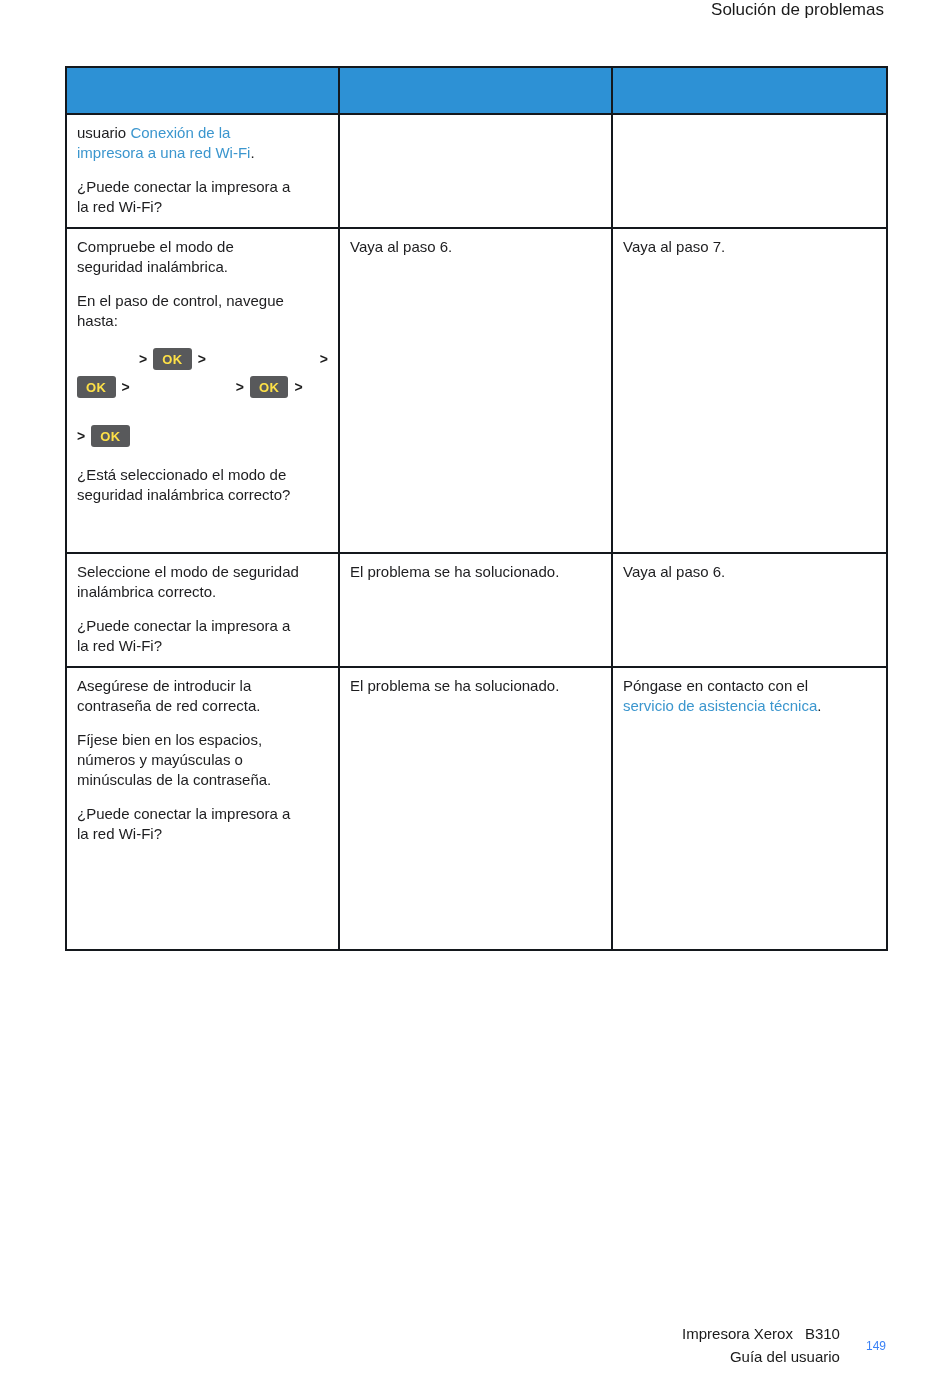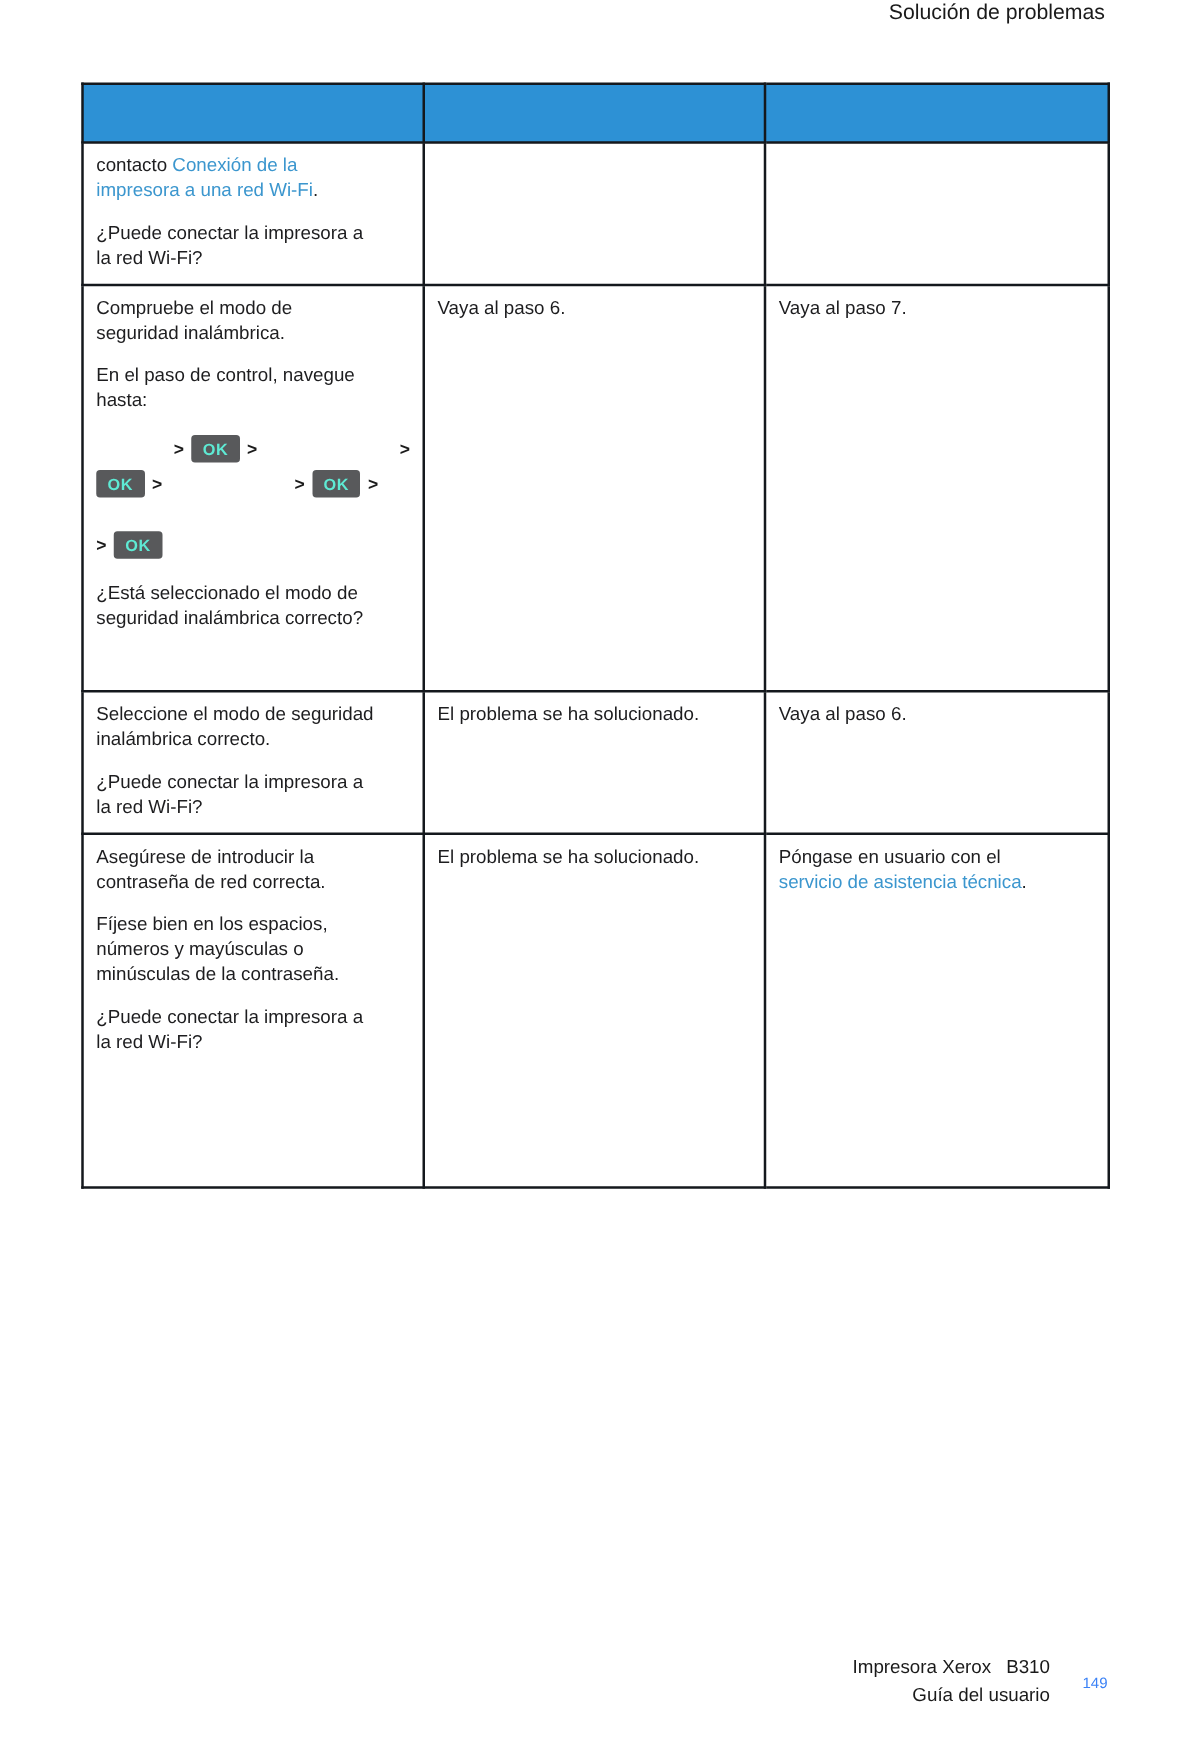--- a/index.html
+++ b/index.html
@@ -95,21 +95,21 @@
     font-size:14px;
     color:#1b1b1b;
     flex:0 0 auto;
   }
   .chev-gap{margin-left:100px;}
   .ok-line3{margin-top:21px;}
   .okbtn{
     display:inline-block;
     flex:0 0 auto;
     background:var(--ok-gray);
-    color:#5eead4;
+    color:#fde047;
     font-weight:700;
     font-size:13px;
     line-height:1;
     padding:5px 9px 4px 9px;
     border-radius:3px;
     letter-spacing:0.5px;
   }
 
   
   .footer{
@@ -151,21 +151,21 @@
       <tr>
         <th></th>
         <th></th>
         <th></th>
       </tr>
     </thead>
     <tbody>
 
       <tr class="row-1">
         <td>
-          <p class="cp"><span>contacto </span><span class="doclink">Conexión de la
+          <p class="cp"><span>usuario </span><span class="doclink">Conexión de la
 impresora a una red Wi-Fi</span><span>.</span></p>
           <p class="cp q">¿Puede conectar la impresora a
 la red Wi-Fi?</p>
         </td>
         <td></td>
         <td></td>
       </tr>
 
       <tr class="row-2">
         <td class="cell-step">
@@ -227,21 +227,21 @@
           <p class="cp">Fíjese bien en los espacios,
 números y mayúsculas o
 minúsculas de la contraseña.</p>
           <p class="cp q">¿Puede conectar la impresora a
 la red Wi-Fi?</p>
         </td>
         <td class="cell-result">
           <p class="cp">El problema se ha solucionado.</p>
         </td>
         <td class="cell-result">
-          <p class="cp"><span>Póngase en usuario con el
+          <p class="cp"><span>Póngase en contacto con el
 </span><span class="doclink">servicio de asistencia técnica</span><span>.</span></p>
         </td>
       </tr>
 
     </tbody>
   </table>
 
   <div class="footer">
     <div class="footer-main">
       <div><span>Impresora Xerox</span><span class="footer-model">B310</span></div>

